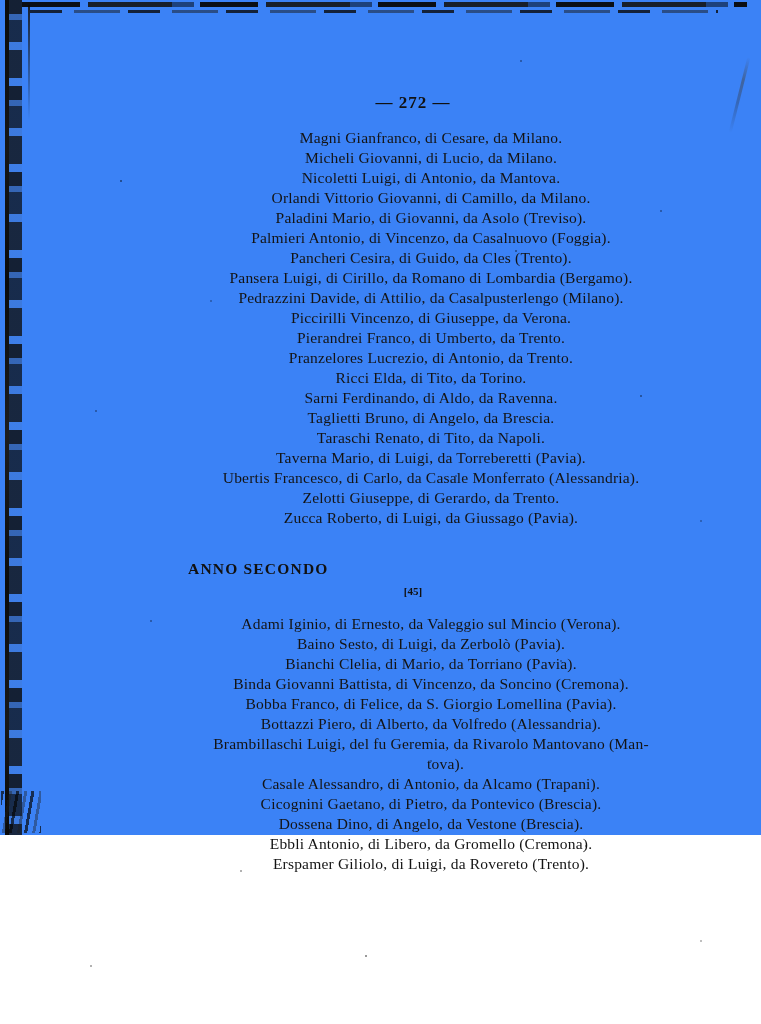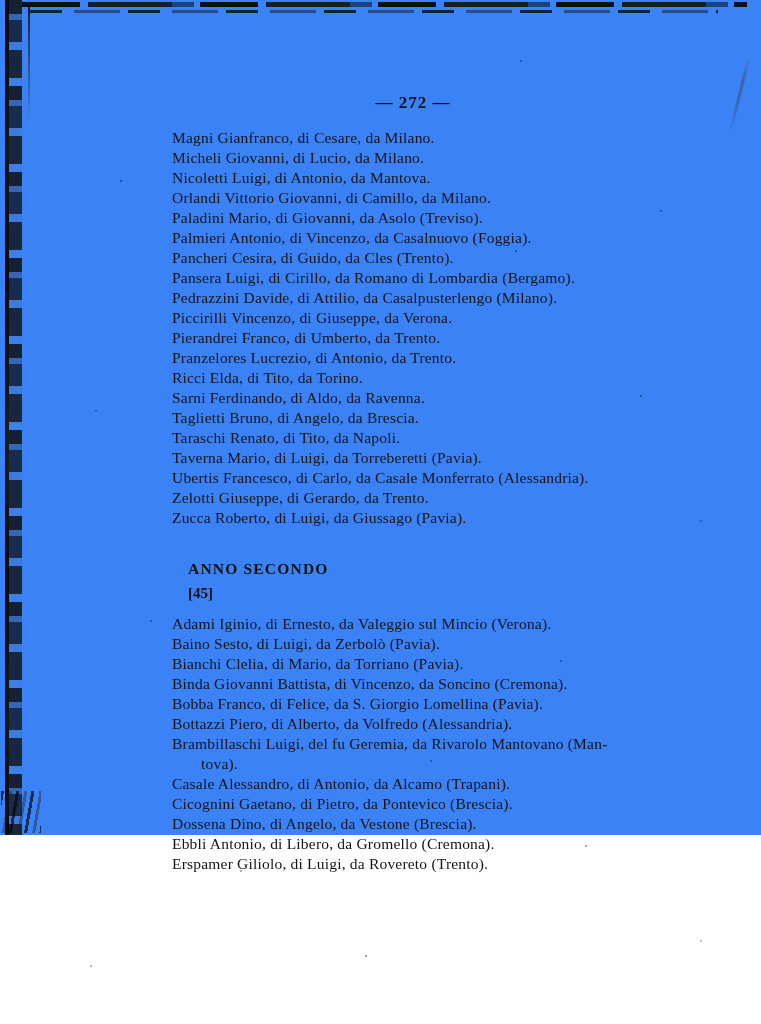--- a/index.html
+++ b/index.html
@@ -80,36 +80,36 @@
       240px 870px 0 rgba(0,0,0,0.3), 585px 845px 0 rgba(0,0,0,0.35),
       365px 955px 0 rgba(0,0,0,0.4), 90px 965px 0 rgba(0,0,0,0.3),
       700px 940px 0 rgba(0,0,0,0.25), 520px 60px 0 rgba(0,0,0,0.3),
       210px 300px 0 rgba(0,0,0,0.25), 455px 475px 0 rgba(0,0,0,0.3);
   }
   .page-number {
     position: absolute; top: 93px; left: 188px; width: 450px;
     text-align: center; font-size: 17px; font-weight: bold;
     letter-spacing: 1px; color: #111;
   }
-  .entry-list { position: absolute; left: 172px; width: 470px; }
+  .entry-list { position: absolute; left: 196px; width: 470px; text-align: center; }
   .list-top { top: 128px; }
   .list-second { top: 614px; }
   .line {
     height: 20px; line-height: 20px; font-size: 15.5px;
     letter-spacing: 0.2px; white-space: nowrap; color: #141414;
   }
   .line.cont { padding-left: 29px; }
   .section-heading {
     position: absolute; top: 560px; left: 188px; width: 450px;
     text-align: left; font-size: 15.5px; font-weight: bold;
     letter-spacing: 1.2px; color: #111;
   }
   .section-count {
     position: absolute; top: 585px; left: 188px; width: 450px;
-    font-size: 15px; font-weight: bold; color: #111;
+    text-align: center; font-size: 11px; font-weight: bold; color: #111;
   }
 </style>
 </head>
 <body>
 
 <div class="page">
 
   <div class="edge-left-core"></div>
   <div class="edge-left-blotch"></div>
   <div class="edge-left-inner-line"></div>

